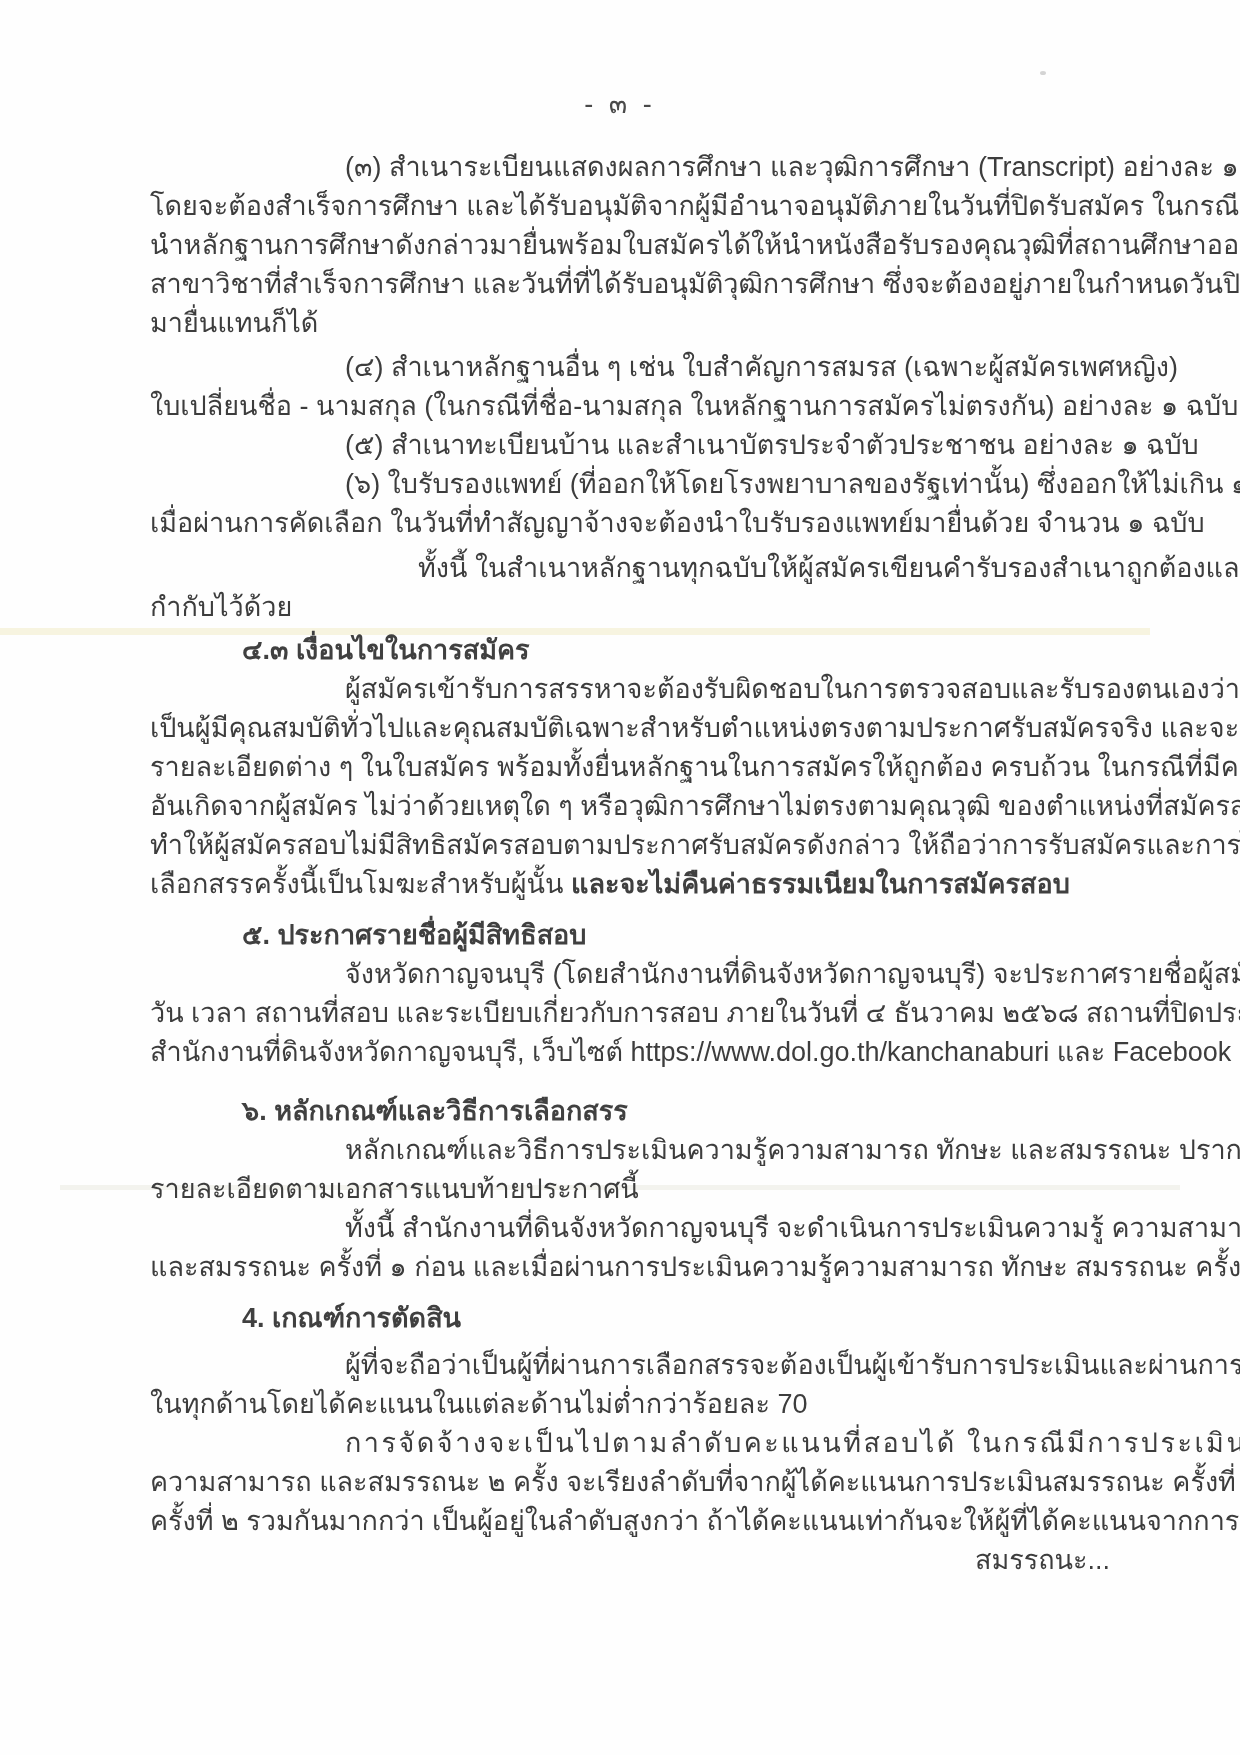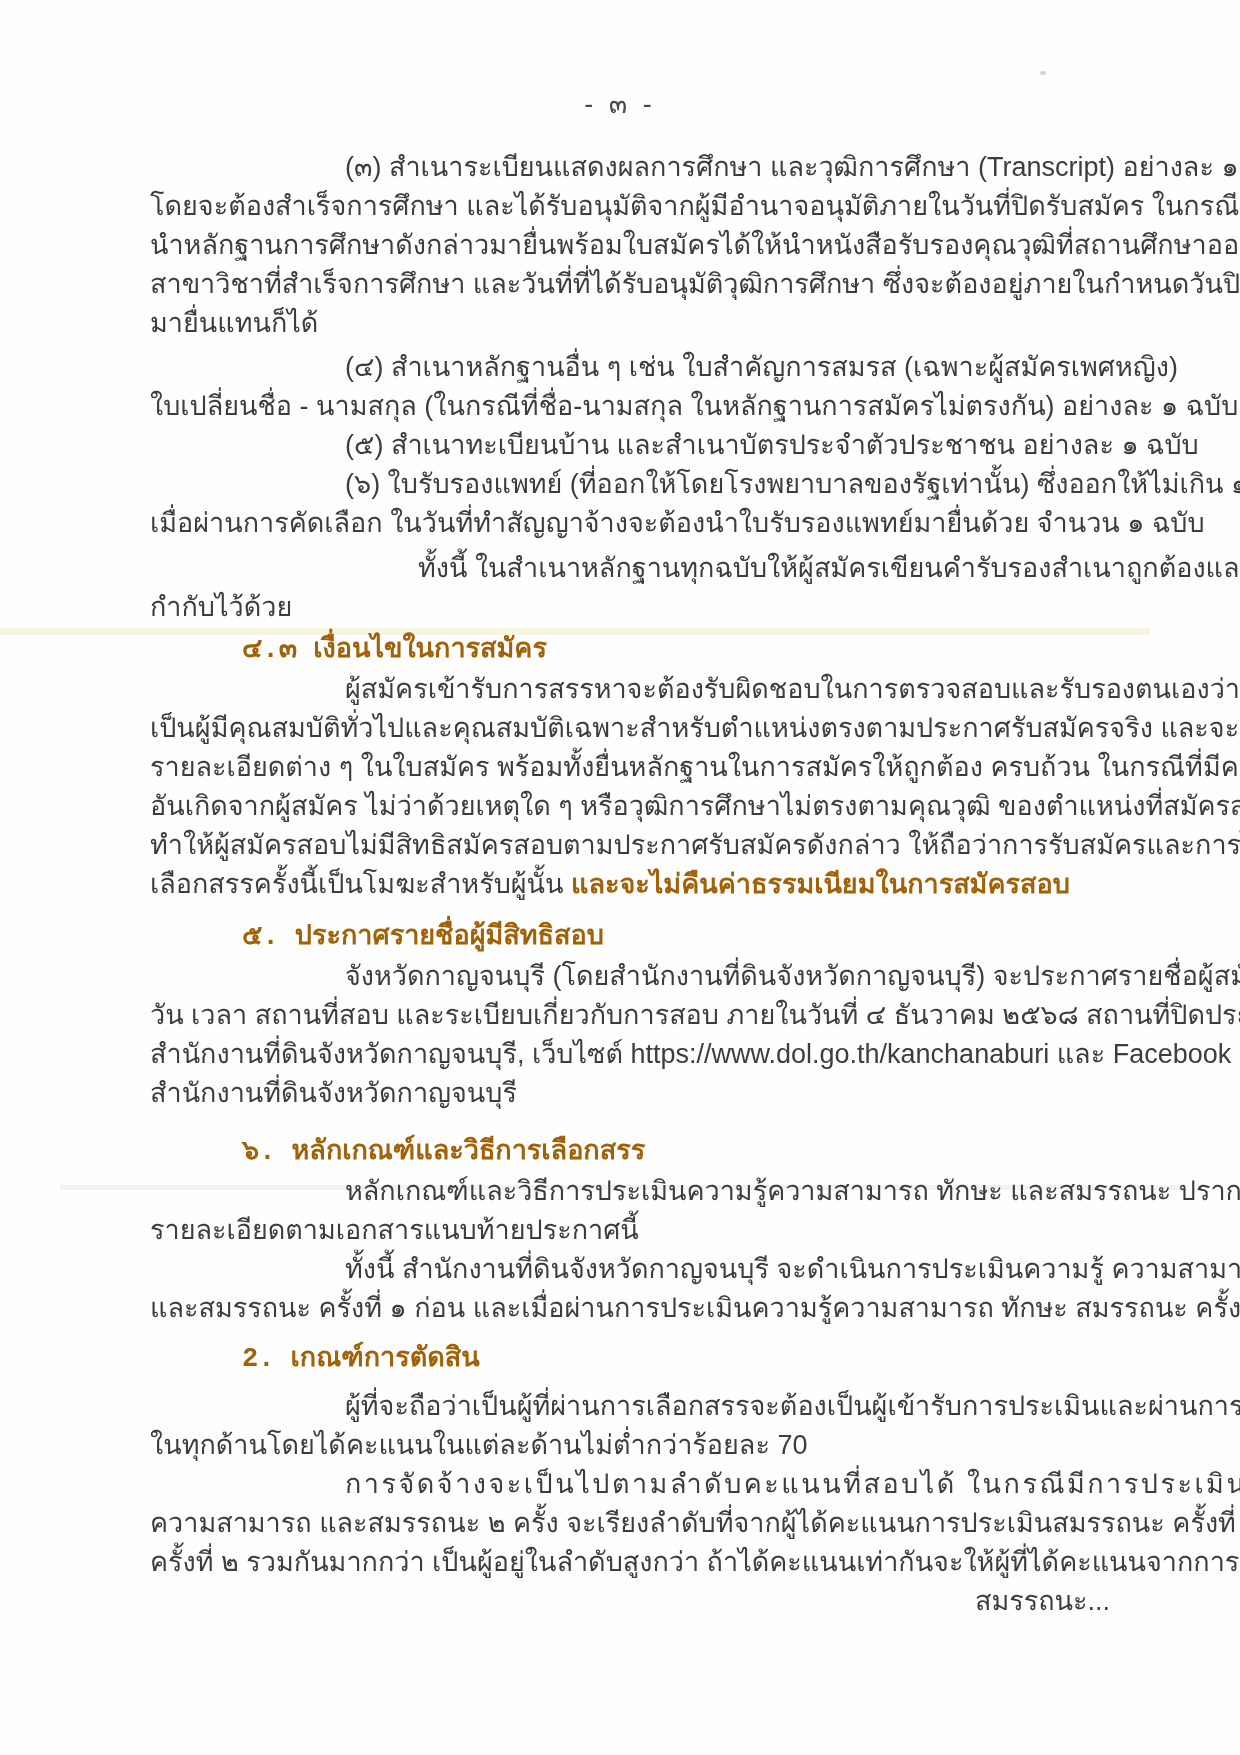--- a/index.html
+++ b/index.html
@@ -33,21 +33,21 @@
     left: 150px;
     width: 962px;
   }
   .line {
     line-height: 39px;
     white-space: nowrap;
   }
   .ind-para   { padding-left: 195px; }
   .ind-deep   { padding-left: 268px; }
   .ind-heading{ padding-left: 92px; }
-  .bold       { font-weight: bold; color: #a16207; font-family: Liberation Mono, monospace; }
+  .bold       { font-weight: bold; color: #404040; }
   .spaced     { letter-spacing: 2.5px; }
   .right      { text-align: right; padding-right: 2px; }
   .scan-band-1 {
     position: absolute;
     top: 628px;
     left: 0;
     width: 1150px;
     height: 7px;
     background: #f6f2da;
     opacity: 0.85;
@@ -96,27 +96,26 @@
       <div class="line ind-para">ผู้สมัครเข้ารับการสรรหาจะต้องรับผิดชอบในการตรวจสอบและรับรองตนเองว่า</div>
       <div class="line">เป็นผู้มีคุณสมบัติทั่วไปและคุณสมบัติเฉพาะสำหรับตำแหน่งตรงตามประกาศรับสมัครจริง และจะต้องกรอก</div>
       <div class="line">รายละเอียดต่าง ๆ ในใบสมัคร พร้อมทั้งยื่นหลักฐานในการสมัครให้ถูกต้อง ครบถ้วน ในกรณีที่มีความผิดพลาด</div>
       <div class="line">อันเกิดจากผู้สมัคร ไม่ว่าด้วยเหตุใด ๆ หรือวุฒิการศึกษาไม่ตรงตามคุณวุฒิ ของตำแหน่งที่สมัครสอบ อันมีผล</div>
       <div class="line">ทำให้ผู้สมัครสอบไม่มีสิทธิสมัครสอบตามประกาศรับสมัครดังกล่าว ให้ถือว่าการรับสมัครและการได้เข้ารับการ</div>
       <div class="line"><span>เลือกสรรครั้งนี้เป็นโมฆะสำหรับผู้นั้น </span><span class="bold">และจะไม่คืนค่าธรรมเนียมในการสมัครสอบ</span></div>
       <div class="line ind-heading bold" style="margin-top: 12px;">๕. ประกาศรายชื่อผู้มีสิทธิสอบ</div>
       <div class="line ind-para">จังหวัดกาญจนบุรี (โดยสำนักงานที่ดินจังหวัดกาญจนบุรี) จะประกาศรายชื่อผู้สมัครสอบ</div>
       <div class="line">วัน เวลา สถานที่สอบ และระเบียบเกี่ยวกับการสอบ ภายในวันที่ ๔ ธันวาคม ๒๕๖๘ สถานที่ปิดประกาศของ</div>
       <div class="line">สำนักงานที่ดินจังหวัดกาญจนบุรี, เว็บไซต์ https://www.dol.go.th/kanchanaburi และ Facebook :</div>
-      <div class="line">สำนักงานที่ดินจังหวัดกาญจนบุรี</div>
       <div class="line ind-heading bold" style="margin-top: 20px;">๖. หลักเกณฑ์และวิธีการเลือกสรร</div>
       <div class="line ind-para">หลักเกณฑ์และวิธีการประเมินความรู้ความสามารถ ทักษะ และสมรรถนะ ปรากฏ</div>
       <div class="line">รายละเอียดตามเอกสารแนบท้ายประกาศนี้</div>
       <div class="line ind-para">ทั้งนี้ สำนักงานที่ดินจังหวัดกาญจนบุรี จะดำเนินการประเมินความรู้ ความสามารถ ทักษะ</div>
       <div class="line">และสมรรถนะ ครั้งที่ ๑ ก่อน และเมื่อผ่านการประเมินความรู้ความสามารถ ทักษะ สมรรถนะ ครั้งที่ ๑</div>
-      <div class="line ind-heading bold" style="margin-top: 12px;">2. เกณฑ์การตัดสิน</div>
+      <div class="line ind-heading bold" style="margin-top: 12px;">4. เกณฑ์การตัดสิน</div>
       <div class="line ind-para" style="margin-top: 8px;">ผู้ที่จะถือว่าเป็นผู้ที่ผ่านการเลือกสรรจะต้องเป็นผู้เข้ารับการประเมินและผ่านการประเมิน</div>
       <div class="line">ในทุกด้านโดยได้คะแนนในแต่ละด้านไม่ต่ำกว่าร้อยละ 70</div>
       <div class="line ind-para spaced">การจัดจ้างจะเป็นไปตามลำดับคะแนนที่สอบได้ ในกรณีมีการประเมินความรู้</div>
       <div class="line">ความสามารถ และสมรรถนะ ๒ ครั้ง จะเรียงลำดับที่จากผู้ได้คะแนนการประเมินสมรรถนะ ครั้งที่ ๑ และ</div>
       <div class="line">ครั้งที่ ๒ รวมกันมากกว่า เป็นผู้อยู่ในลำดับสูงกว่า ถ้าได้คะแนนเท่ากันจะให้ผู้ที่ได้คะแนนจากการประเมิน</div>
       <div class="line right">สมรรถนะ...</div>
     </div>
 </div>
 
 </body></html>

